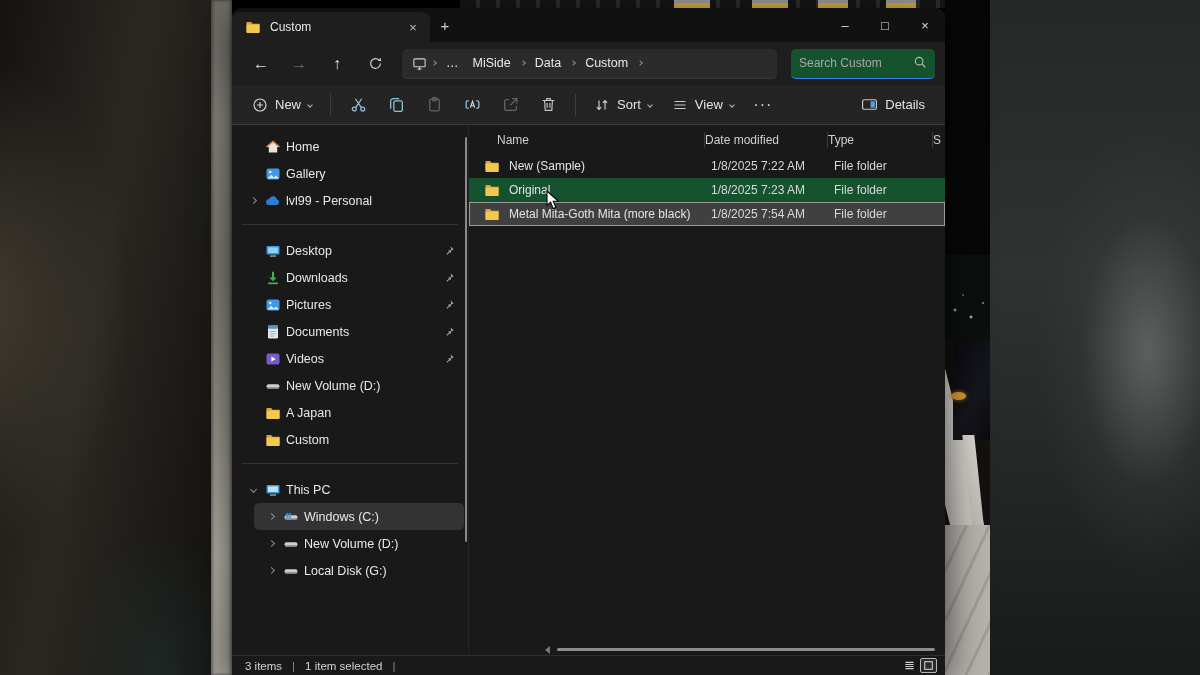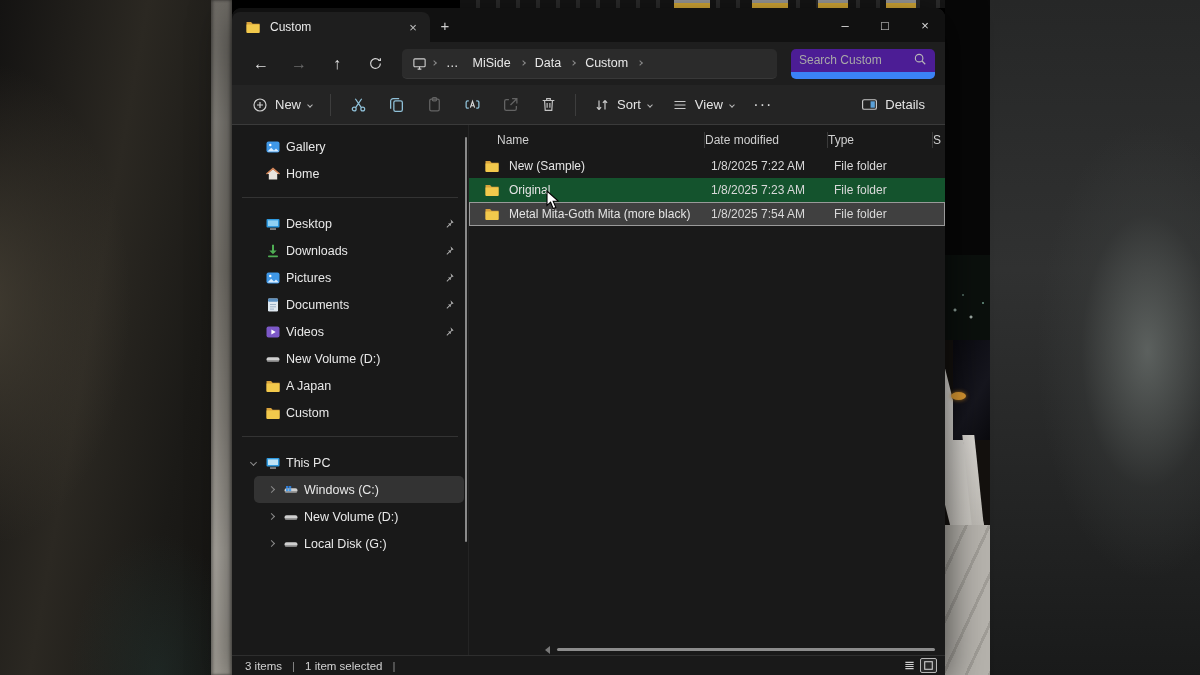--- a/index.html
+++ b/index.html
@@ -55,22 +55,22 @@
 
   
   .navbar { height:43px; background:#1e1e1e; display:flex; align-items:center; padding:0 10px 0 12px; gap:4px; }
   .nav-btn { width:34px; height:30px; display:flex; align-items:center; justify-content:center;
     font-size:16px; color:#e0e0e0; border-radius:5px; }
   .nav-btn.disabled { color:#6b6b6b; }
   .addressbar { flex:1; height:30px; margin-left:6px; background:#2b2b2b; border-radius:5px;
     display:flex; align-items:center; padding:0 8px; gap:2px; border-bottom:1px solid #383838; }
   .crumb { padding:0 6px; font-size:12.5px; color:#e8e8e8; white-space:nowrap; }
   .crumb-sep { display:flex; align-items:center; padding:0 2px; }
-  .searchbox { width:144px; height:30px; margin-left:10px; background:#4c1d95; border-radius:5px;
-    display:flex; align-items:center; padding:0 8px; border-bottom:7px solid #3b82f6; }
+  .searchbox { width:144px; height:30px; margin-left:10px; background:#14532d; border-radius:5px;
+    display:flex; align-items:center; padding:0 8px; border-bottom:1px solid #3b82f6; }
   .searchbox input { flex:1; min-width:0; background:transparent; border:none; outline:none;
     color:#cfcfcf; font-size:12px; font-family:"Liberation Sans", sans-serif; }
   .searchbox input::placeholder { color:#a8a8a8; }
 
   
   .toolbar { height:40px; background:#242424; border-bottom:1px solid #3a3a3a;
     display:flex; align-items:center; padding:0 10px; }
   .tb-btn { display:flex; align-items:center; gap:7px; padding:0 10px; height:30px; border-radius:5px;
     color:#e4e4e4; font-size:13px; white-space:nowrap; }
   .tb-ic { width:38px; height:30px; display:flex; align-items:center; justify-content:center; border-radius:5px; }
@@ -287,36 +287,47 @@
     </div>
   </div>
 
   <div class="content">
 
     <div class="sidebar">
       <div class="sb-item">
         <span class="chev-slot"></span>
         <span class="sb-ic">
           <svg width="16" height="16" viewBox="0 0 16 16">
+              <path d="M8 3l6 5h-1.8v5.5H3.8V8H2z" fill="#e9e4de"></path>
+              <path d="M8 1.6L15 7.4l-.9 1L8 3.6 1.9 8.4l-.9-1z" fill="#d8885a"></path>
+            </svg>
+        </span>
+        <span class="sb-label">Home</span>
+      </div>
+      <div class="sb-item">
+        <span class="chev-slot"></span>
+        <span class="sb-ic">
+          <svg width="16" height="16" viewBox="0 0 16 16">
               <rect x="1.5" y="2.5" width="13" height="11" rx="2" fill="#3f98e8"></rect>
               <circle cx="5.3" cy="6" r="1.2" fill="#fff"></circle>
               <path d="M2.5 12.5l3.7-3.7 2.8 2.8 2-2 2.5 2.5v.4z" fill="#d9edff"></path>
             </svg>
         </span>
         <span class="sb-label">Gallery</span>
       </div>
       <div class="sb-item">
-        <span class="chev-slot"></span>
-        <span class="sb-ic">
-          <svg width="16" height="16" viewBox="0 0 16 16">
-              <path d="M8 3l6 5h-1.8v5.5H3.8V8H2z" fill="#e9e4de"></path>
-              <path d="M8 1.6L15 7.4l-.9 1L8 3.6 1.9 8.4l-.9-1z" fill="#d8885a"></path>
-            </svg>
-        </span>
-        <span class="sb-label">Home</span>
+        <span class="chev-slot">
+            <span class="chv right dim"></span>
+          </span>
+        <span class="sb-ic">
+          <svg width="16" height="16" viewBox="0 0 16 16">
+              <path d="M4.3 12a3 3 0 0 1-.3-6A4.2 4.2 0 0 1 12 6.5a2.8 2.8 0 0 1-.3 5.5z" fill="#2a7fd4"></path>
+            </svg>
+        </span>
+        <span class="sb-label">lvl99 - Personal</span>
       </div>
 
       <div class="sb-divider"></div>
 
       <div class="sb-item">
         <span class="chev-slot"></span>
         <span class="sb-ic">
           <svg width="16" height="16" viewBox="0 0 16 16">
               <rect x="1.5" y="3" width="13" height="8.5" rx="1" fill="#2f9ae0"></rect>
               <rect x="3" y="4.4" width="10" height="5.6" fill="#90d1f3"></rect>

